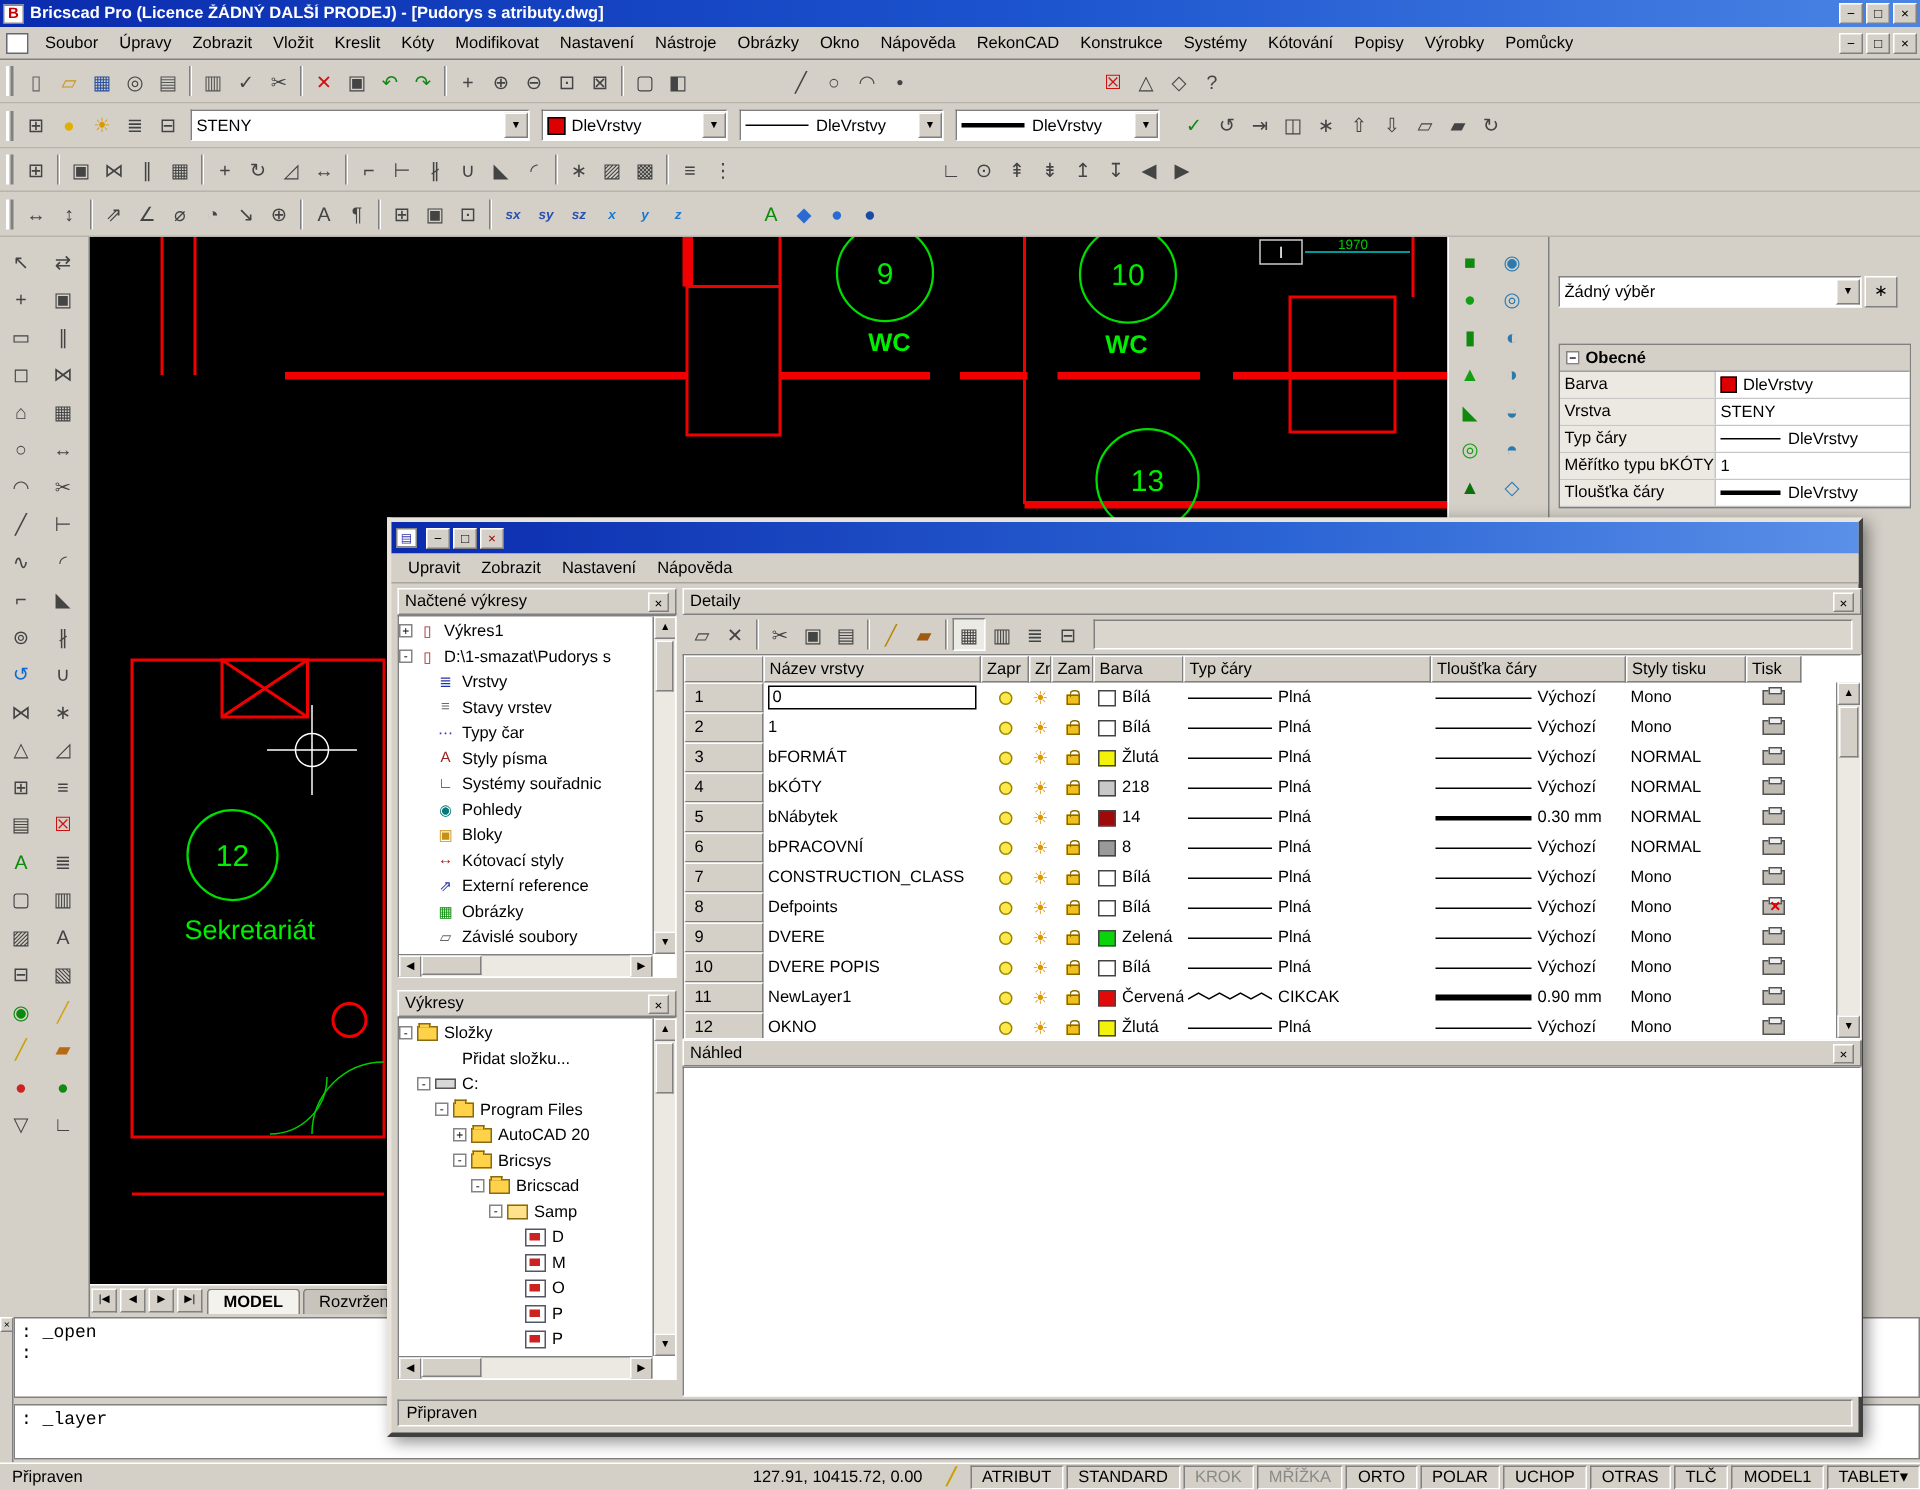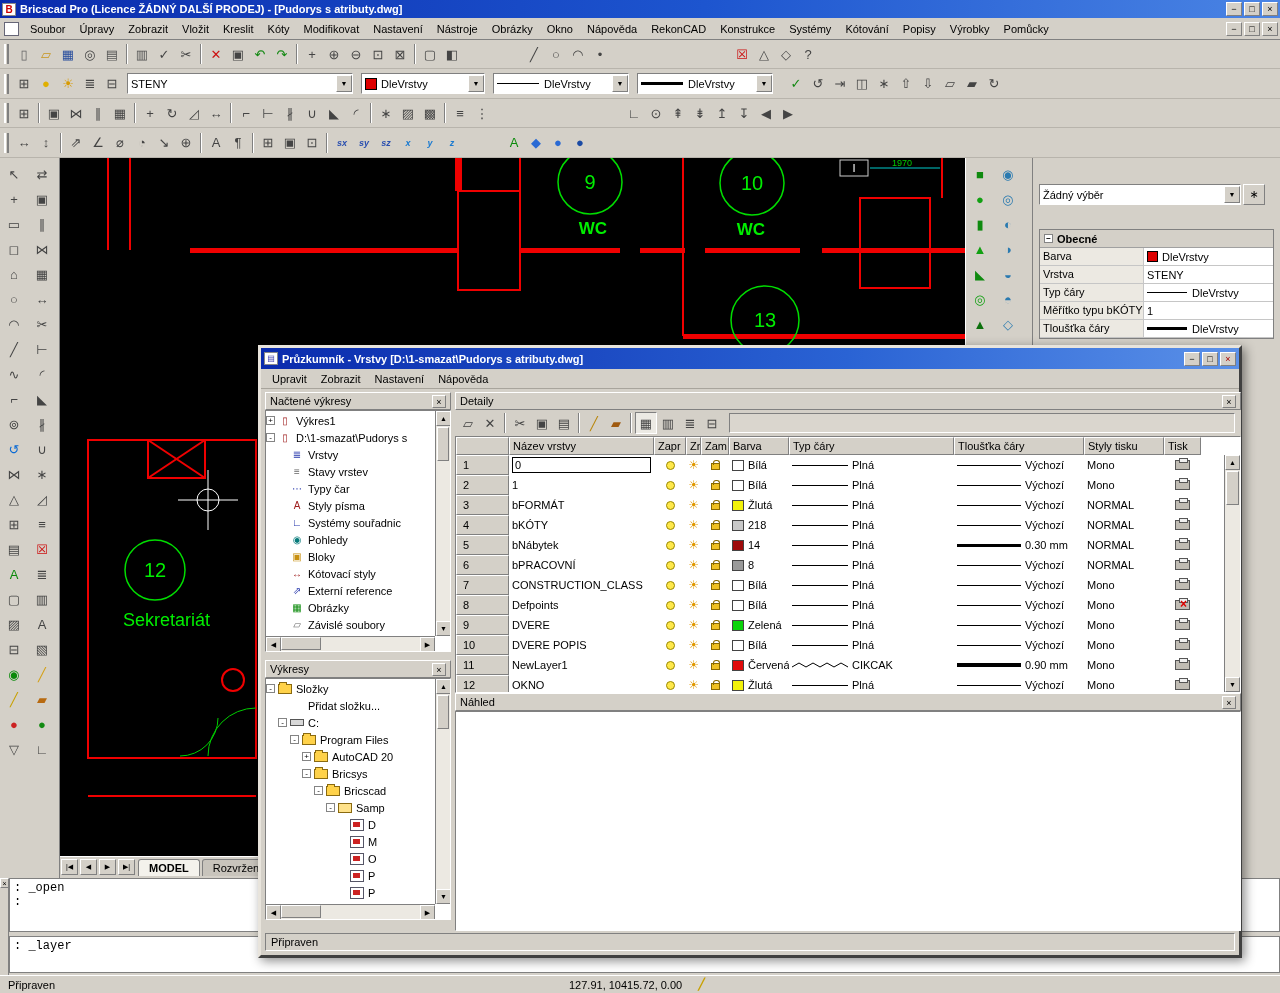--- a/index.html
+++ b/index.html
@@ -928,26 +928,38 @@
     <div class="cmdbox b1"><span>: _open</span>
 <span>:</span></div>
     <div class="cmdbox b2"><span>: _layer</span></div>
   </div>
 </div>
 
 <div id="statusbar">
   <div class="stready">Připraven</div>
   <div class="stcell" style="border:none">127.91, 10415.72, 0.00</div>
   <div class="stcell" style="border:none;color:#c8a000;font-weight:bold">╱</div>
+  <div id="st-fields" style="display:flex;align-items:center">
+      <div class="stcell">ATRIBUT</div>
+      <div class="stcell">STANDARD</div>
+      <div class="stcell dim">KROK</div>
+      <div class="stcell dim">MŘÍŽKA</div>
+      <div class="stcell">ORTO</div>
+      <div class="stcell">POLAR</div>
+      <div class="stcell">UCHOP</div>
+      <div class="stcell">OTRAS</div>
+      <div class="stcell">TLČ</div>
+      <div class="stcell">MODEL1</div>
+      <div class="stcell">TABLET<span> ▾</span></div>
+    </div>
 </div>
 
 <div id="dialog">
   <div class="dlg-title">
     <div class="dicon">▤</div>
-    <div class="dtext">Průzkumník - Vrstvy [D:\1-smazat\Pudorys s atributy.dwg]</div>
     <div class="winbtn">−</div>
     <div class="winbtn">□</div>
     <div class="winbtn" style="color:#a00">×</div>
   </div>
   <div class="dlg-menu" id="dlg-menu">
       <span class="menu-item">Upravit</span>
       <span class="menu-item">Zobrazit</span>
       <span class="menu-item">Nastavení</span>
       <span class="menu-item">Nápověda</span>
     </div>

